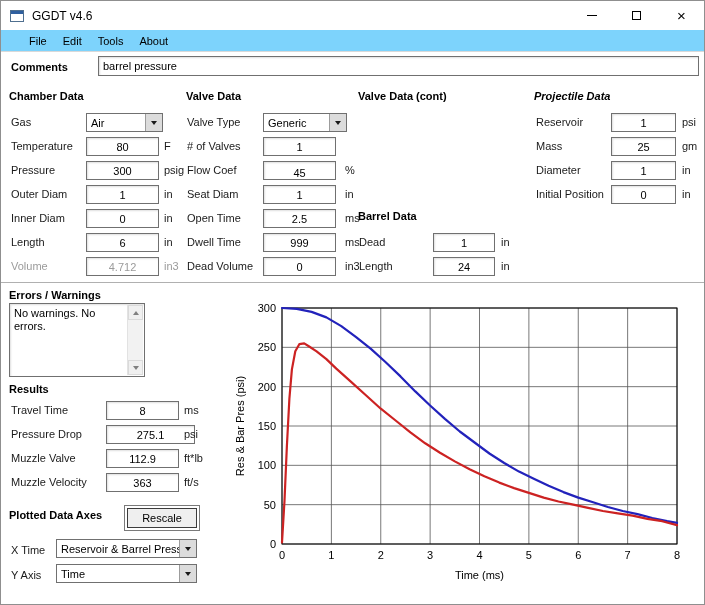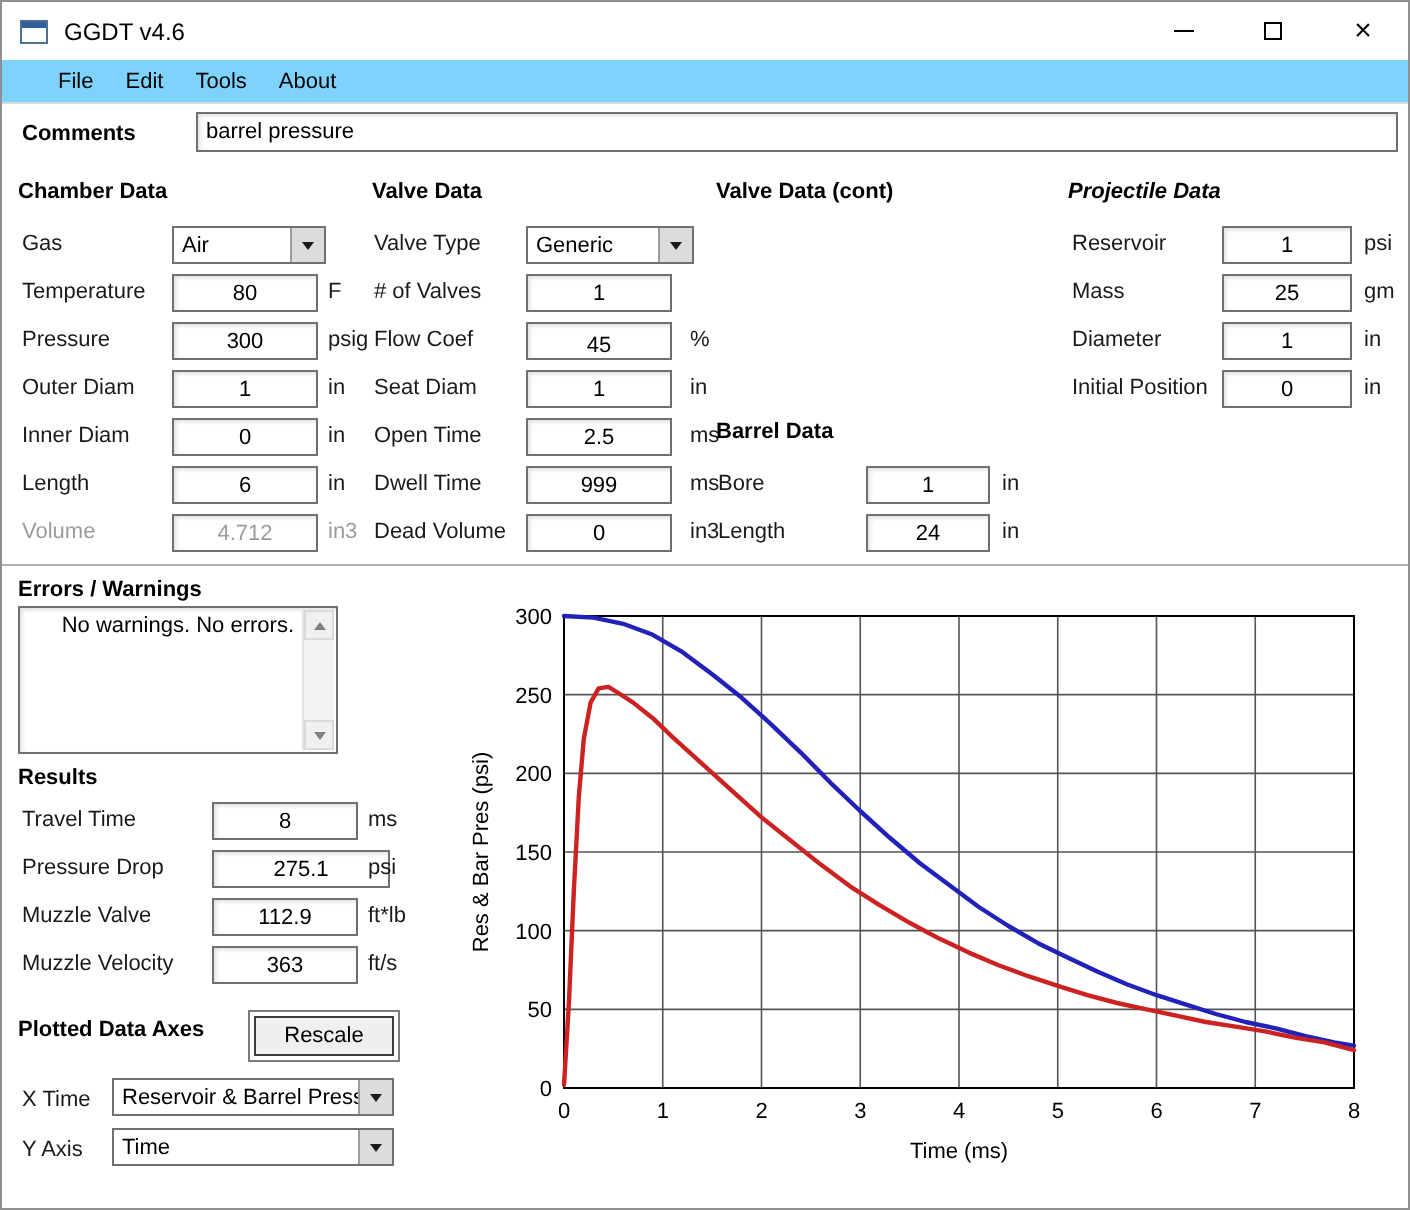--- a/index.html
+++ b/index.html
@@ -31,21 +31,21 @@
 
   .combo { position:absolute; height:19px; background:#fff; border:1px solid #707070; display:flex; align-items:stretch; overflow:hidden; }
   .combo-val { flex:1; display:flex; align-items:center; padding-left:4px; overflow:hidden; white-space:nowrap; }
   .combo-btn { width:17px; background:#dcdcdc; border-left:1px solid #9c9c9c; display:flex; align-items:center; justify-content:center; flex:0 0 17px; }
   .tri-down { width:0; height:0; border-left:3.5px solid transparent; border-right:3.5px solid transparent; border-top:4px solid #1a1a1a; }
 
   .divider { position:absolute; left:0; right:0; top:281px; height:1px; background:#b0b0b0; }
 
   .calc-btn { position:absolute; left:543px; top:222px; width:158px; height:33px; background:#f4f4f4; border:1px solid #bcbcbc; color:#9d9d9d; font-size:12px; display:flex; align-items:center; justify-content:center; }
 
-  .errbox { position:absolute; left:8px; top:302px; width:160px; height:74px; background:#fff; border:1px solid #707070; box-shadow:inset 1px 1px 2px rgba(0,0,0,0.13);text-align:right; }
+  .errbox { position:absolute; left:8px; top:302px; width:136px; height:74px; background:#fff; border:1px solid #707070; box-shadow:inset 1px 1px 2px rgba(0,0,0,0.13); }
   .err-text { position:absolute; left:4px; top:3px; right:21px; line-height:13px; }
   .scrollbar { position:absolute; right:1px; top:1px; bottom:1px; width:16px; background:#f2f2f2; border-left:1px solid #e2e2e2; }
   .sb-btn { position:absolute; left:0; width:15px; height:15px; background:#f0f0f0; border:1px solid #dadada; display:flex; align-items:center; justify-content:center; }
   .sb-up { top:0; } .sb-down { bottom:0; }
   .tri-up-sm { width:0; height:0; border-left:3px solid transparent; border-right:3px solid transparent; border-bottom:4px solid #808080; }
   .tri-down-sm { width:0; height:0; border-left:3px solid transparent; border-right:3px solid transparent; border-top:4px solid #808080; }
 
   .rescale-wrap { position:absolute; left:123px; top:504px; width:76px; height:26px; border:1px solid #7a7a7a; padding:2px; background:#fff; }
   .rescale-btn { width:100%; height:100%; background:#efefef; border:1px solid #3c3c3c; display:flex; align-items:center; justify-content:center; }
 
@@ -171,21 +171,21 @@
   <div class="unit" style="left:344px; top:235px;">ms</div>
 
   <div class="lbl" style="left:186px; top:259px;">Dead Volume</div>
   <div class="tb" style="left:262px; top:256px; width:73px;">
       <span>0</span>
     </div>
   <div class="unit" style="left:344px; top:259px;">in3</div>
 
   <div class="hdr" style="left:357px; top:209px;">Barrel Data</div>
 
-  <div class="lbl" style="left:358px; top:235px;">Bore</div>
+  <div class="lbl" style="left:358px; top:235px;">Dead</div>
   <div class="tb" style="left:432px; top:232px; width:62px;">
       <span>1</span>
     </div>
   <div class="unit" style="left:500px; top:235px;">in</div>
 
   <div class="lbl" style="left:358px; top:259px;">Length</div>
   <div class="tb" style="left:432px; top:256px; width:62px;">
       <span>24</span>
     </div>
   <div class="unit" style="left:500px; top:259px;">in</div>

